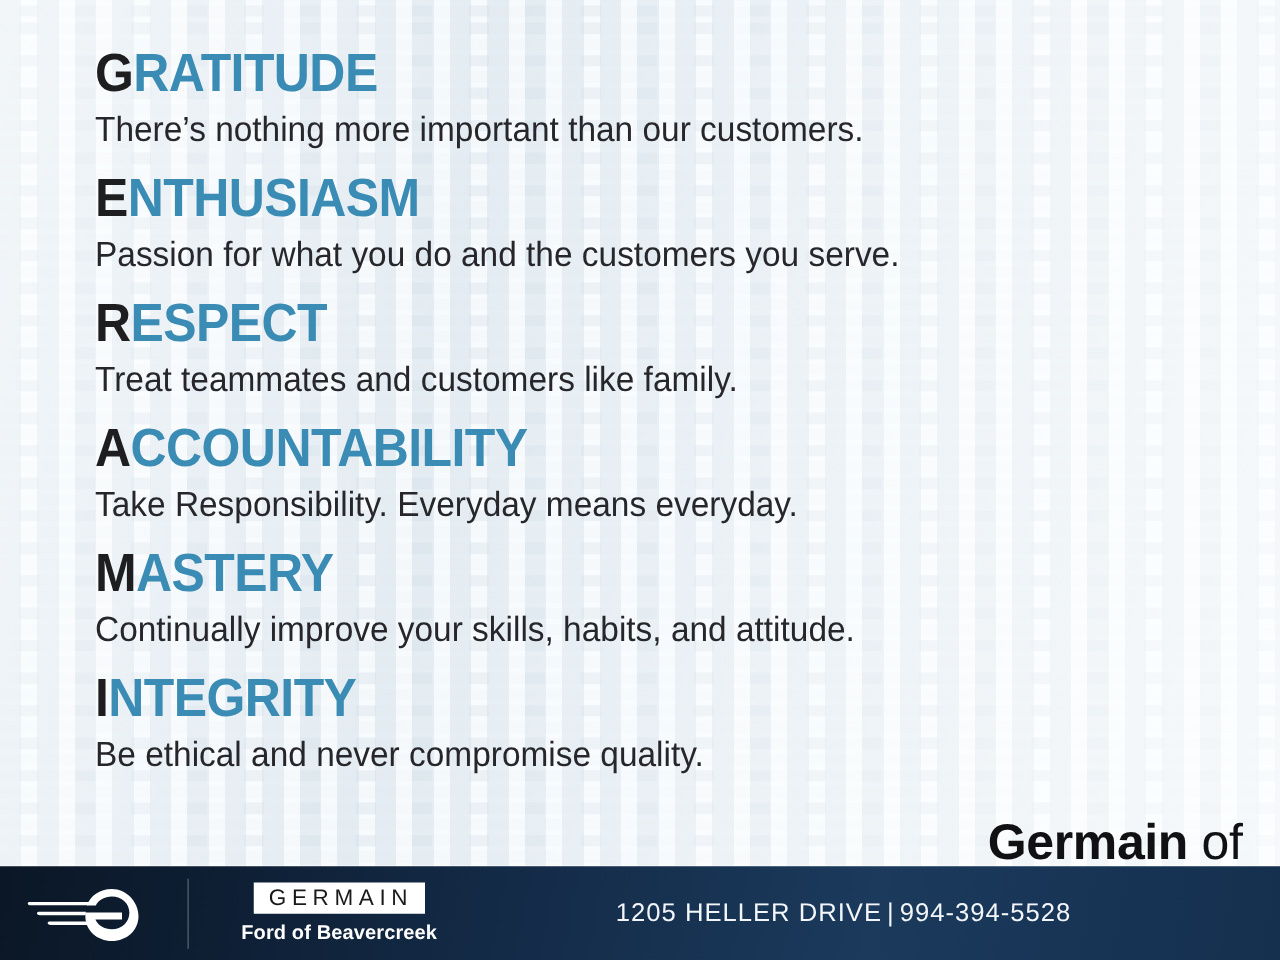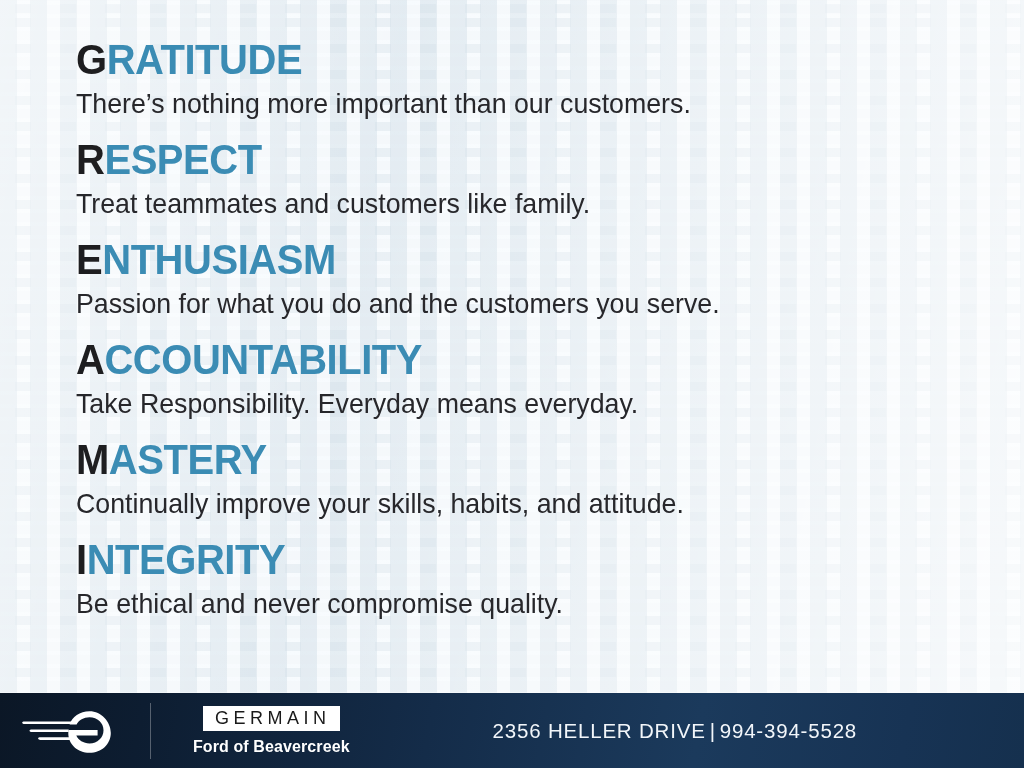--- a/index.html
+++ b/index.html
@@ -210,47 +210,51 @@
   <div id="sheen"></div>
 
   <div id="values">
 
     <div class="value-block">
       <div class="value-title"><span class="first">G</span><span>RATITUDE</span></div>
       <div class="value-desc">There’s nothing more important than our customers.</div>
     </div>
 
     <div class="value-block">
+      <div class="value-title"><span class="first">E</span><span>NTHUSIASM</span></div>
+      <div class="value-desc">Passion for what you do and the customers you serve.</div>
+    </div>
+
+    <div class="value-block">
       <div class="value-title"><span class="first">R</span><span>ESPECT</span></div>
       <div class="value-desc">Treat teammates and customers like family.</div>
     </div>
 
     <div class="value-block">
-      <div class="value-title"><span class="first">E</span><span>NTHUSIASM</span></div>
-      <div class="value-desc">Passion for what you do and the customers you serve.</div>
-    </div>
-
-    <div class="value-block">
       <div class="value-title"><span class="first">A</span><span>CCOUNTABILITY</span></div>
       <div class="value-desc">Take Responsibility. Everyday means everyday.</div>
     </div>
 
     <div class="value-block">
       <div class="value-title"><span class="first">M</span><span>ASTERY</span></div>
       <div class="value-desc">Continually improve your skills, habits, and attitude.</div>
     </div>
 
     <div class="value-block">
       <div class="value-title"><span class="first">I</span><span>NTEGRITY</span></div>
       <div class="value-desc">Be ethical and never compromise quality.</div>
     </div>
 
 
   </div>
 
+  <div id="germain-of">
+    <span class="strong">Germain</span>
+    <span class="light">of</span>
+  </div>
 
   <div id="bottom-bar">
 
     <div id="bar-logo">
       <svg width="108" height="48" viewBox="0 0 108 48" aria-hidden="true">
         <g fill="#ffffff">
           <path d="M68.5 4.2c-9.6 0-17.6 5.6-19.9 13.2h7.0c2.2-4.3 7.1-7.2 12.9-7.2 8.0 0 14.0 5.6 14.0 13.0s-6.0 13.2-14.0 13.2c-6.1 0-11.1-3.1-13.2-7.8h21.3v-5.6H47.6c-0.2 1.0-0.3 2.1-0.3 3.2 0 11.1 9.4 19.6 21.2 19.6 11.9 0 21.3-8.5 21.3-19.8S80.4 4.2 68.5 4.2z"></path>
           <path d="M2.5 14.6c-0.9 0-1.5 0.8-1.2 1.5 0.3 0.6 1.0 1.0 1.9 1.0h46.2c0.6-0.9 1.3-1.8 2.1-2.5H2.5z"></path>
           <path d="M10.0 22.4c-1.0 0-1.7 0.8-1.4 1.6 0.3 0.7 1.1 1.1 2.1 1.1h37.0c-0.1-0.9-0.1-1.8 0-2.7H10.0z"></path>
           <path d="M18.5 30.2c-1.0 0-1.6 0.8-1.3 1.6 0.3 0.7 1.1 1.1 2.0 1.1h32.0c-0.7-0.8-1.4-1.7-1.9-2.7H18.5z"></path>
@@ -259,18 +263,18 @@
     </div>
 
     <div id="bar-divider"></div>
 
     <div id="bar-brand">
       <div id="germain-box">GERMAIN</div>
       <div id="dealer-name">Ford of Beavercreek</div>
     </div>
 
     <div id="bar-contact">
-      <span>2356 HELLER DRIVE</span><span class="sep">|</span><span>994-394-5528</span>
+      <span>1205 HELLER DRIVE</span><span class="sep">|</span><span>994-394-5528</span>
     </div>
 
   </div>
 
 </div>
 
 </body></html>

